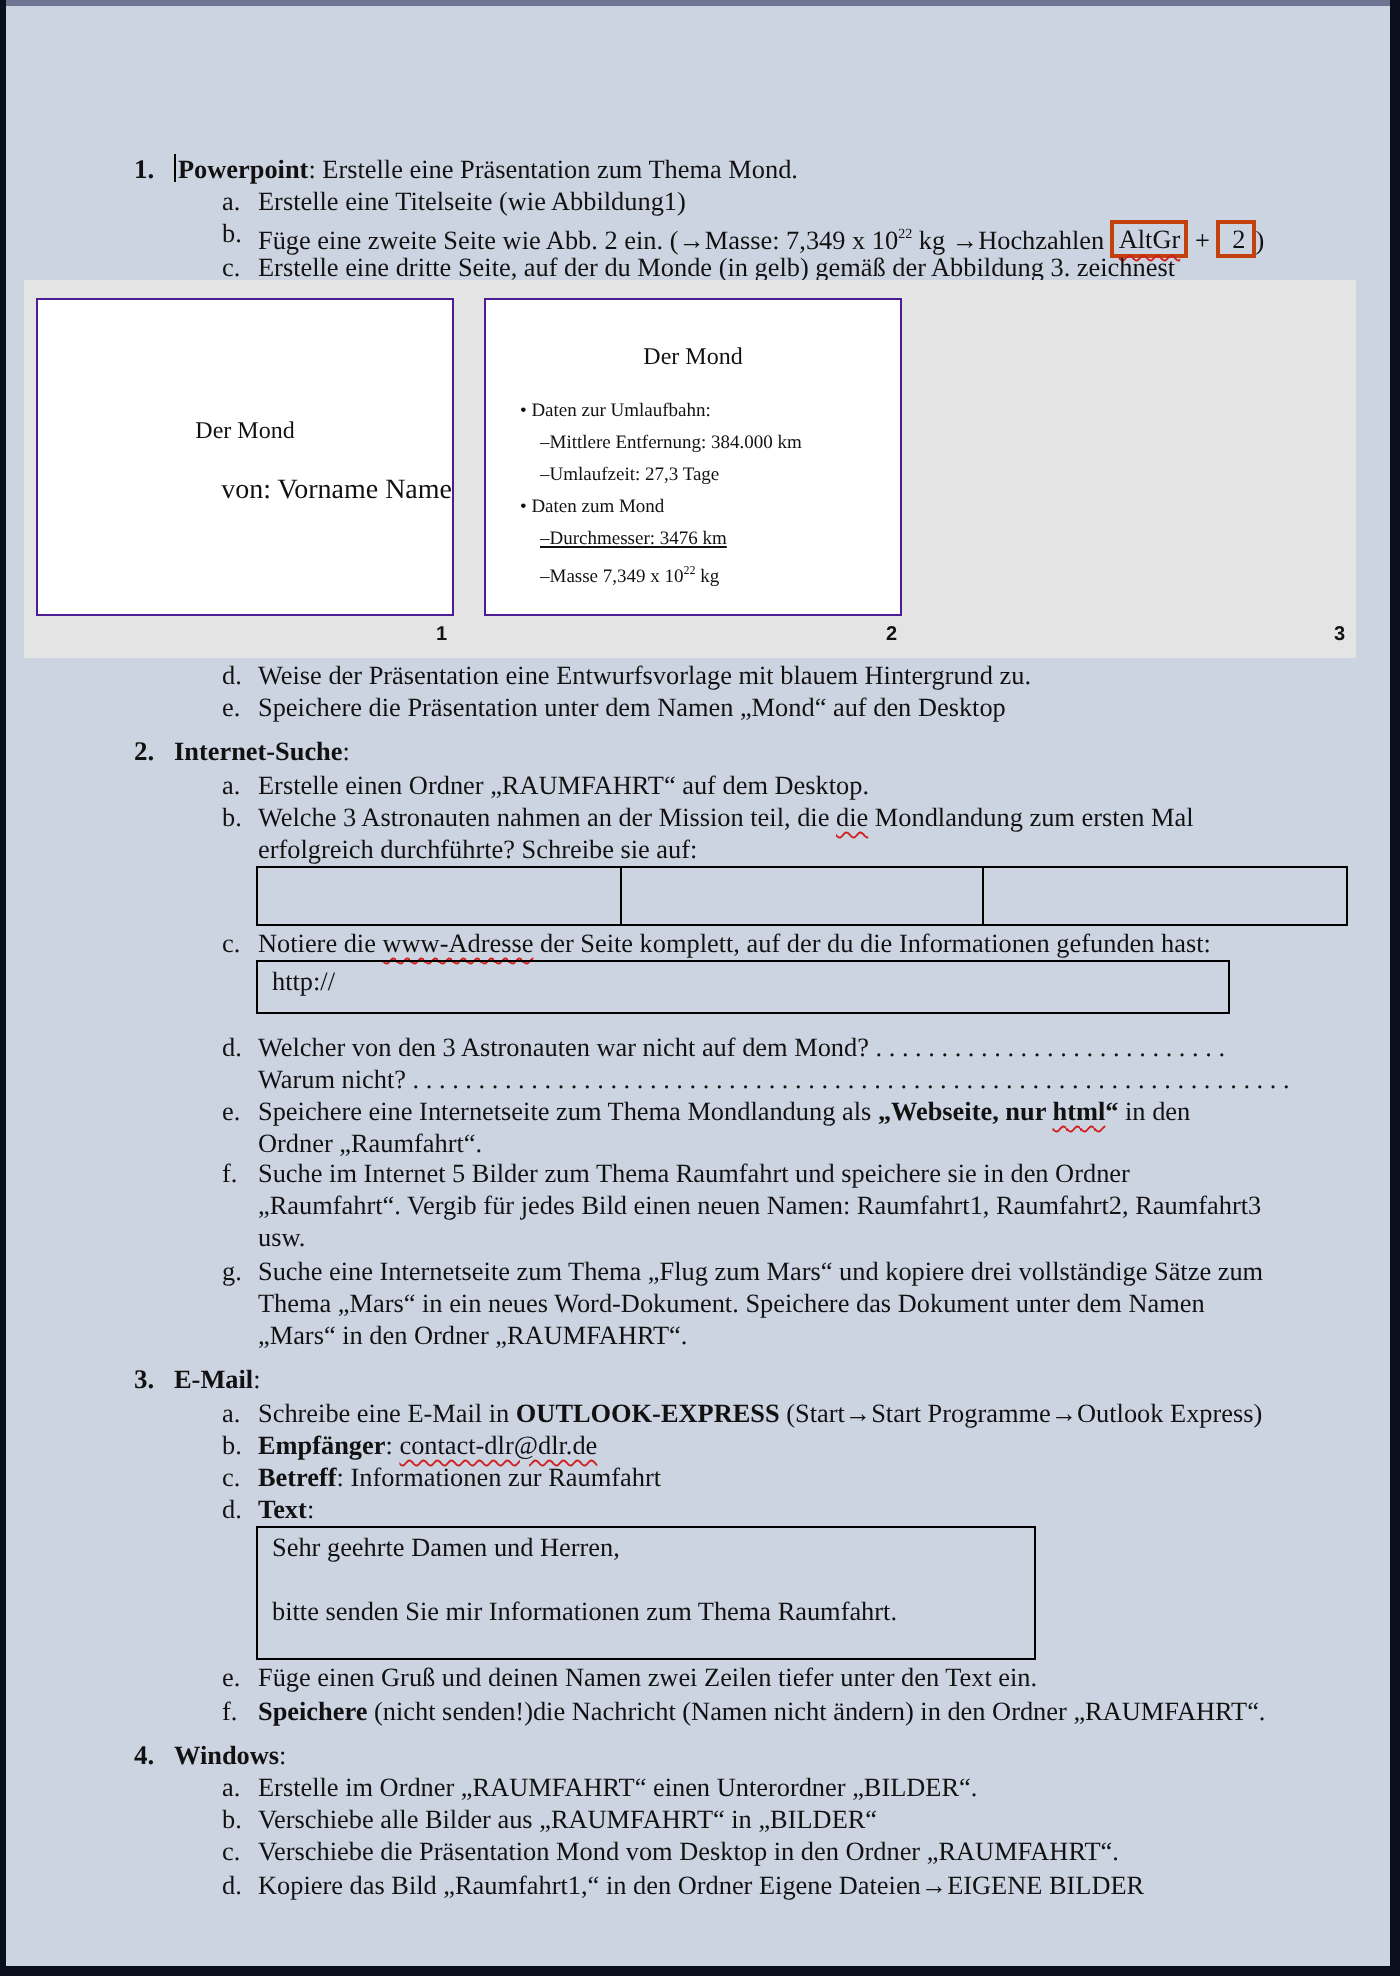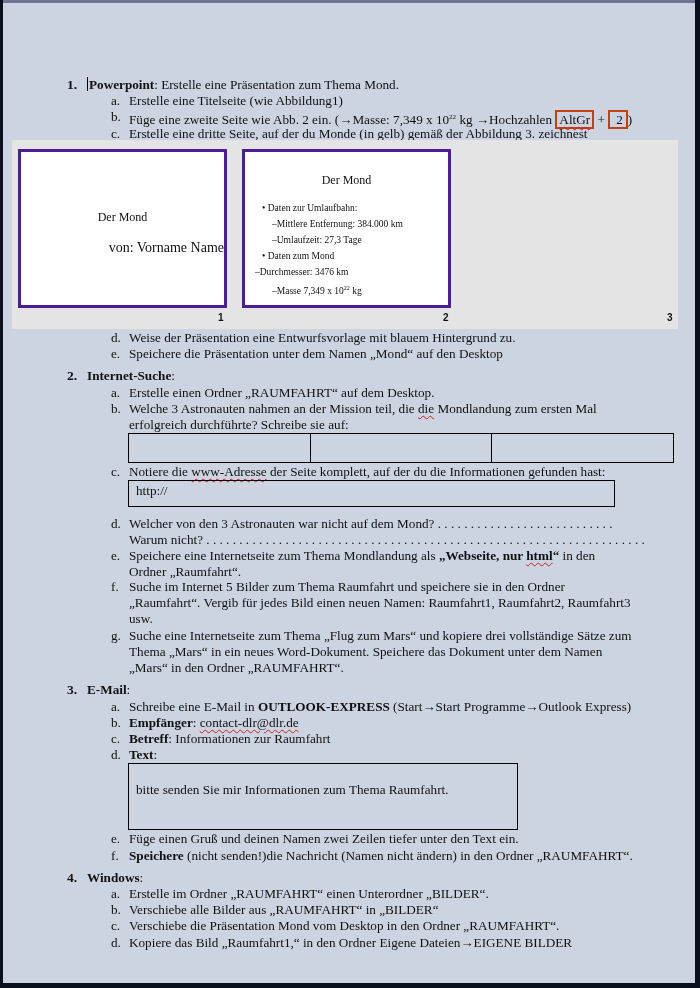--- a/index.html
+++ b/index.html
@@ -10,21 +10,21 @@
   .content { position:absolute; left:0; top:0; width:692px; }
   .line { position:absolute; font-size:13.2px; line-height:16px; white-space:nowrap; }
   .num { position:absolute; font-weight:bold; font-size:13.5px; line-height:16px; }
   .ltr { position:absolute; font-size:13.2px; line-height:16px; }
   b { font-weight:bold; }
   .squig { text-decoration: underline wavy #d02020; text-decoration-thickness:1px; text-underline-offset:2px; }
   .keybox { border:2px solid #c2410c; padding:0 2px; }
   .cursor { display:inline-block; width:1px; height:14px; background:#000; vertical-align:-2px; margin-right:1px; }
 
   .strip { position:absolute; left:9px; top:137px; width:666px; height:189px; background:#e3e4e3; }
-  .slide { position:absolute; top:9px; width:209px; height:159px; background:#fff; border:3px solid #4c1d95; box-sizing:border-box; }
+  .slide { position:absolute; top:9px; width:209px; height:159px; background:#fff; border:1px solid #4c1d95; box-sizing:border-box; }
   .slide-num { position:absolute; top:172px; font-size:10px; font-weight:bold; font-family:"Liberation Sans", sans-serif; }
   .s-title { position:absolute; width:100%; text-align:center; font-size:12px; }
   .s-sub { position:absolute; width:100%; text-align:right; font-size:14px; }
   .s-b { position:absolute; font-size:9.5px; line-height:16px; white-space:nowrap; }
 
   .grid3 { position:absolute; left:125px; top:430px; width:546px; height:30px; border:1px solid #000; display:flex; box-sizing:border-box; }
   .grid3 .cell { flex:1; border-right:1px solid #000; }
   .grid3 .cell:last-child { border-right:none; }
   .urlbox { position:absolute; left:125px; top:477px; width:487px; height:27px; border:1px solid #000; box-sizing:border-box; padding:2px 7px; font-size:13.2px; }
   .mailbox { position:absolute; left:125px; top:760px; width:390px; height:67px; border:1px solid #000; box-sizing:border-box; padding:2px 7px; font-size:13.2px; line-height:16px; }
@@ -53,21 +53,21 @@
       <div class="s-sub" style="top:88px;">von: Vorname Name</div>
     </div>
     <span class="slide-num" style="left:206px;">1</span>
 
     <div class="slide" style="left:230px;">
       <div class="s-title" style="top:21px;">Der Mond</div>
       <div class="s-b" style="left:17px;top:48px;">• Daten zur Umlaufbahn:</div>
       <div class="s-b" style="left:27px;top:64px;">–Mittlere Entfernung: 384.000 km</div>
       <div class="s-b" style="left:27px;top:80px;">–Umlaufzeit: 27,3 Tage</div>
       <div class="s-b" style="left:17px;top:96px;">• Daten zum Mond</div>
-      <div class="s-b" style="left:10px;top:112px;">–Durchmesser: 3476 km</div>
+      <div class="s-b" style="left:27px;top:112px;text-decoration:underline;">–Durchmesser: 3476 km</div>
       <div class="s-b" style="left:27px;top:128px;"><span>–Masse 7,349 x 10</span><sup style="font-size:6px;">22</sup><span> kg</span></div>
     </div>
     <span class="slide-num" style="left:431px;">2</span>
 
     <span class="slide-num" style="left:655px;">3</span>
   </div>
 
   <span class="ltr" style="left:108px;top:327px;">d.</span>
   <div class="line" style="left:126px;top:327px;">Weise der Präsentation eine Entwurfsvorlage mit blauem Hintergrund zu.</div>
   <span class="ltr" style="left:108px;top:343px;">e.</span>
@@ -120,20 +120,21 @@
   <span class="ltr" style="left:108px;top:712px;">b.</span>
   <div class="line" style="left:126px;top:712px;"><b>Empfänger</b><span>: </span><span class="squig">contact-dlr@dlr.de</span></div>
 
   <span class="ltr" style="left:108px;top:728px;">c.</span>
   <div class="line" style="left:126px;top:728px;"><b>Betreff</b><span>: Informationen zur Raumfahrt</span></div>
 
   <span class="ltr" style="left:108px;top:744px;">d.</span>
   <div class="line" style="left:126px;top:744px;"><b>Text</b><span>:</span></div>
 
   <div class="mailbox">
+    <div>Sehr geehrte Damen und Herren,</div>
     <div style="height:16px;"></div>
     <div>bitte senden Sie mir Informationen zum Thema Raumfahrt.</div>
   </div>
 
   <span class="ltr" style="left:108px;top:828px;">e.</span>
   <div class="line" style="left:126px;top:828px;">Füge einen Gruß und deinen Namen zwei Zeilen tiefer unter den Text ein.</div>
 
   <span class="ltr" style="left:108px;top:845px;">f.</span>
   <div class="line" style="left:126px;top:845px;"><b>Speichere</b><span> (nicht senden!)die Nachricht (Namen nicht ändern) in den Ordner „RAUMFAHRT“.</span></div>
 

